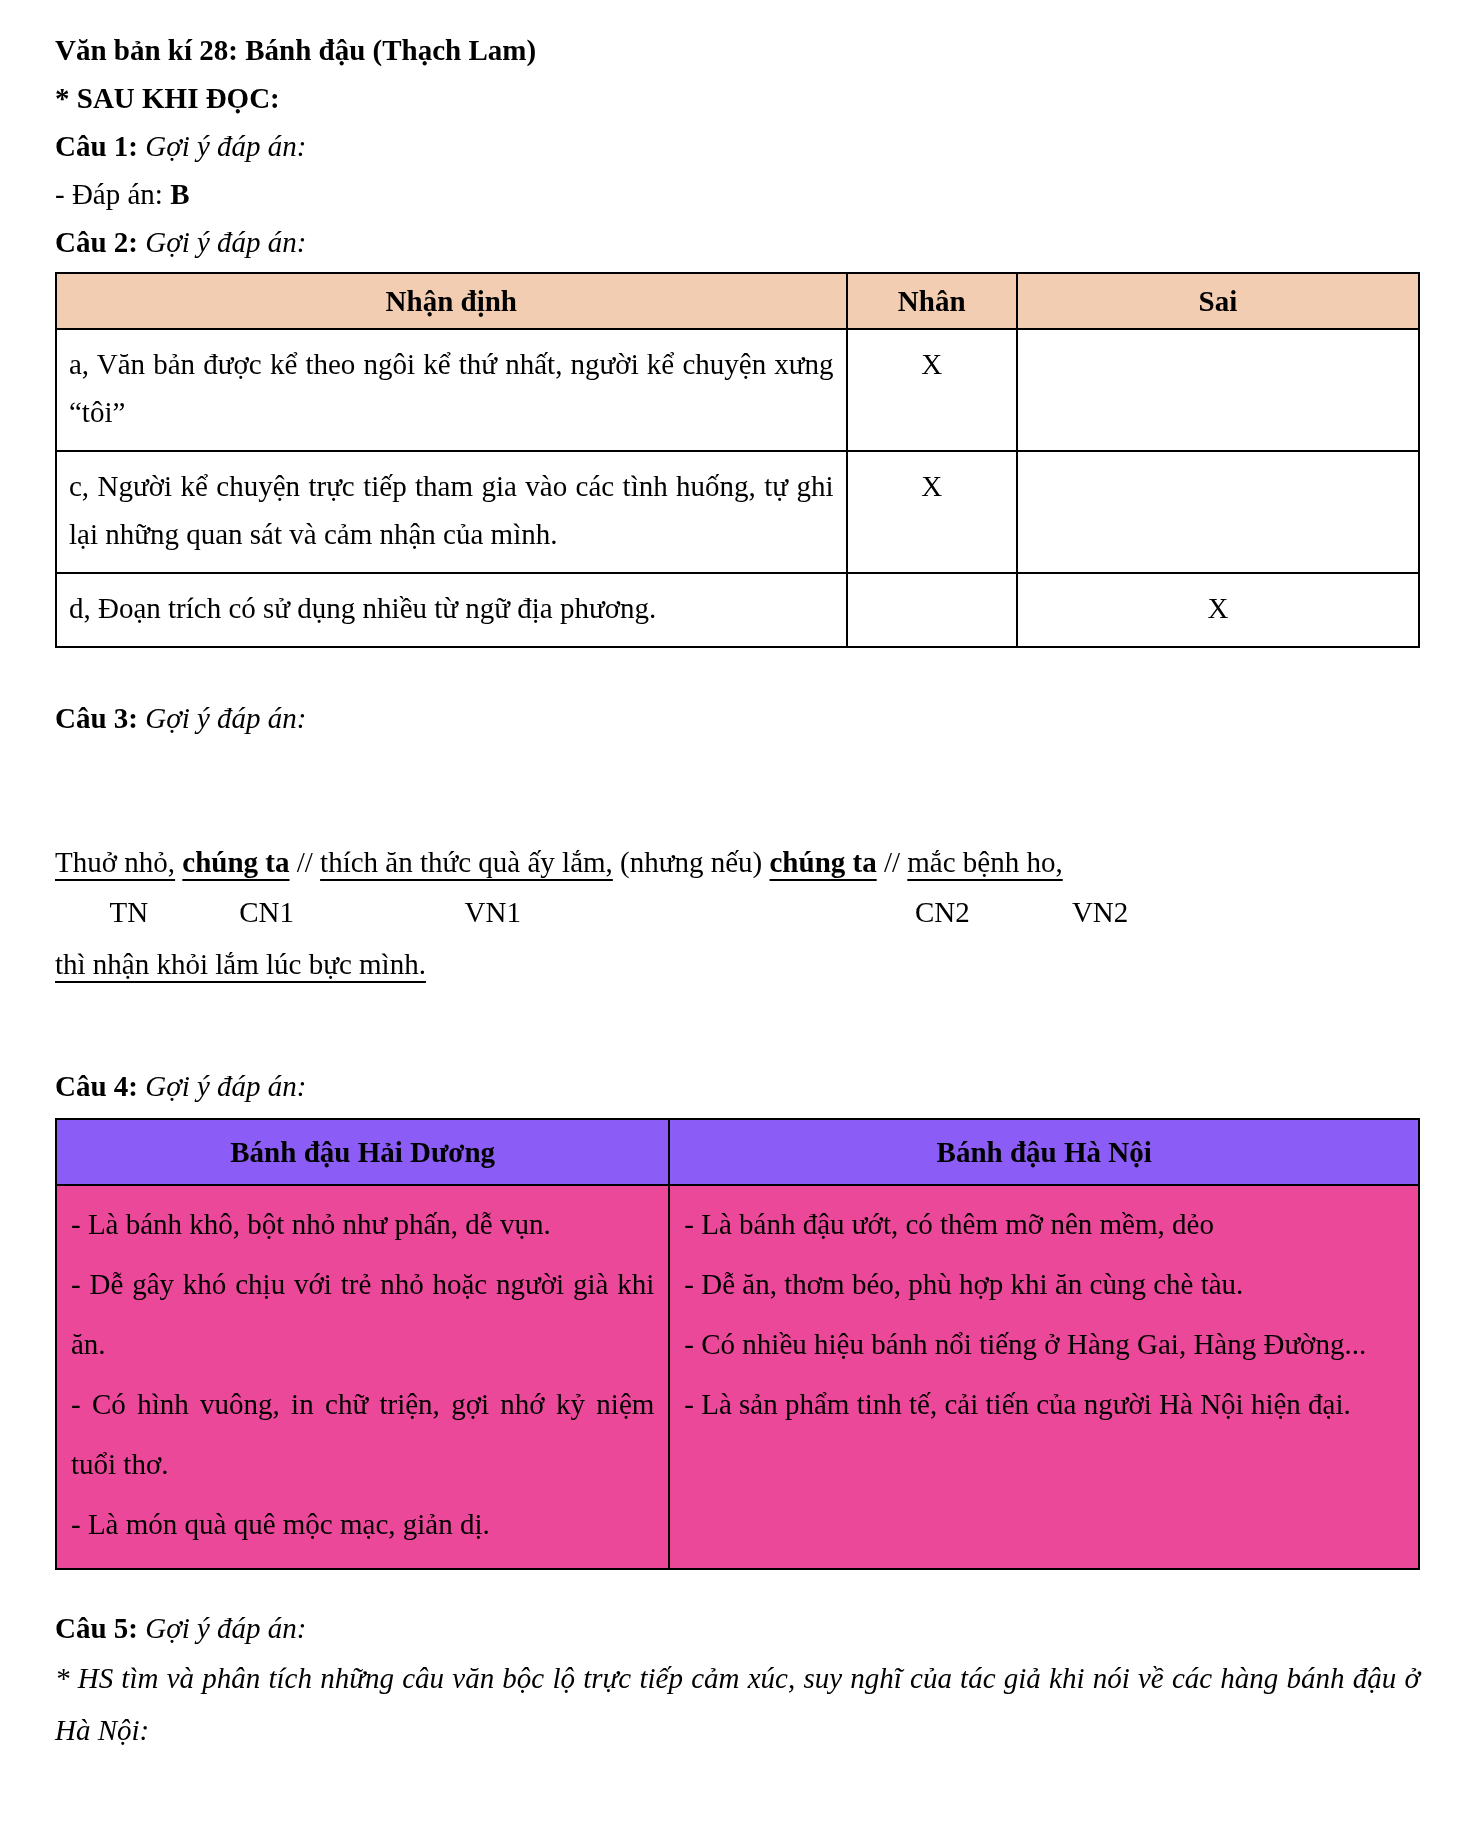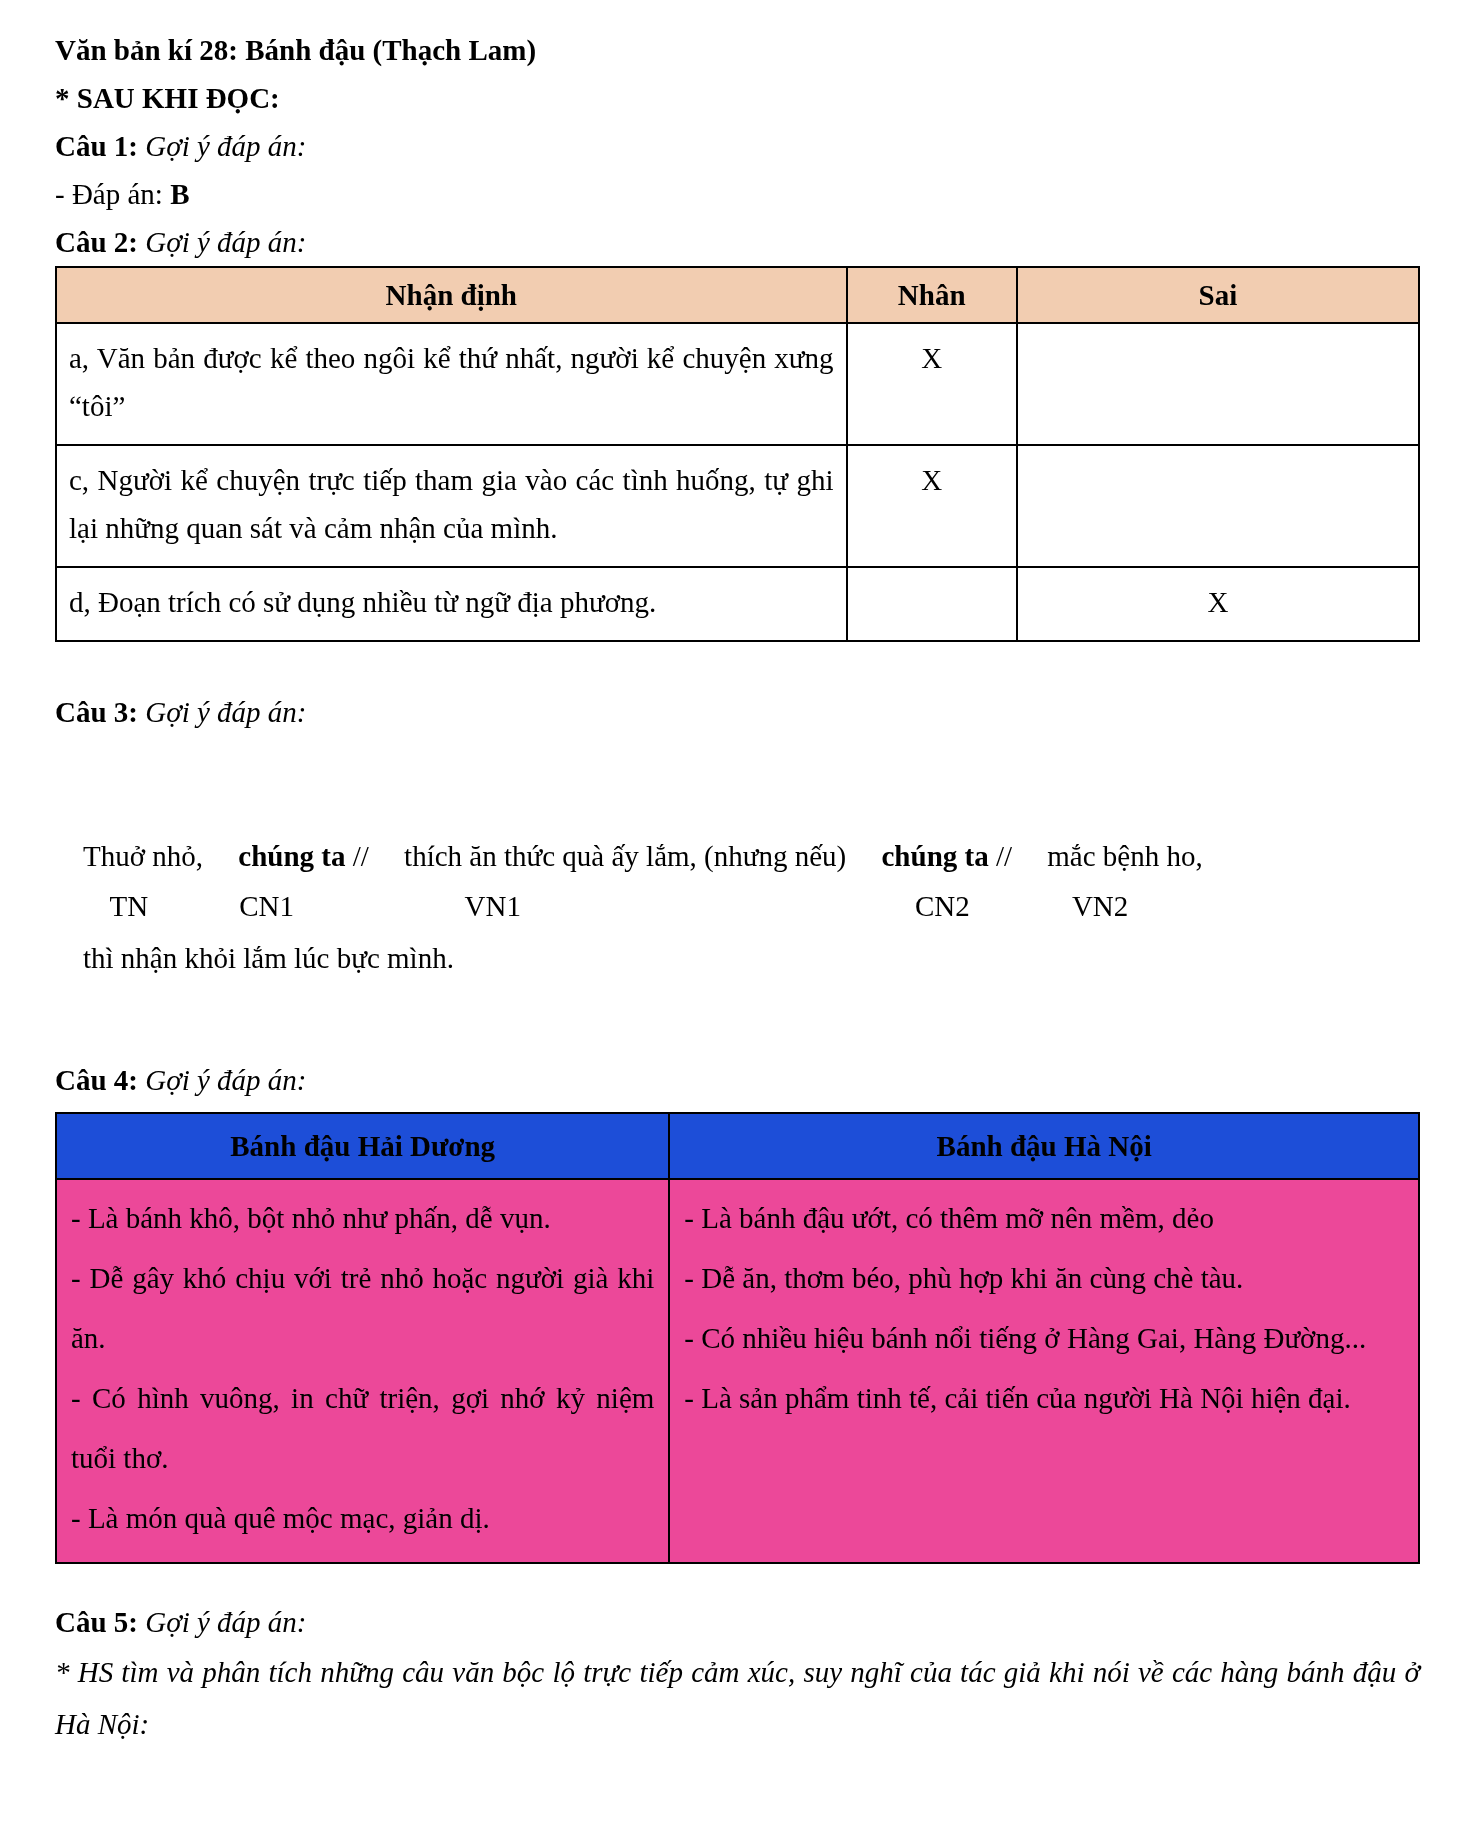--- a/index.html
+++ b/index.html
@@ -4,36 +4,36 @@
 <style>
   html,body{margin:0;padding:0;background:#ffffff;}
   body{
     width:1472px;height:1832px;box-sizing:border-box;
     padding:26px 52px 20px 55px;
     font-family:"Liberation Serif","DejaVu Serif",serif;
     font-size:29px;color:#000;line-height:1.6;
   }
   .b{font-weight:bold;}
   .i{font-style:italic;}
-  .u{text-decoration-thickness:2px;text-underline-offset:7px;margin-left:28px;}
+  .u{text-decoration:underline;text-decoration-thickness:2px;text-underline-offset:7px;}
   p{margin:0;padding:0;}
   .para{line-height:48px;}
 
   table{border-collapse:collapse;width:100%;table-layout:fixed;}
   td,th{border:2px solid #000;vertical-align:top;}
 
   
-  .t1{}
+  .t1{margin-top:6px;}
   .t1 th{background:#F2CDB1;font-weight:bold;text-align:center;padding:8px 6px;line-height:38px;}
   .t1 td.stmt{text-align:justify;padding:10px 12px 14px 12px;line-height:48px;}
   .t1 td.mark{text-align:center;padding:10px 4px;line-height:48px;}
 
   
   .t2{margin-top:8px;}
-  .t2 th{background:#1d4ed8;font-weight:bold;text-align:center;padding:12px 6px;line-height:40px;}
+  .t2 th{background:#8b5cf6;font-weight:bold;text-align:center;padding:12px 6px;line-height:40px;}
   .t2 td{background:#ec4899;padding:8px 14px 14px 14px;}
   .t2 .cellline{text-align:justify;line-height:60px;}
 
   .sec3-sentence{margin-top:96px;line-height:48px;white-space:nowrap;}
   .gram-row{position:relative;height:52px;font-weight:normal;}
   .gram-row span{position:absolute;top:0;line-height:52px;}
   .g-tn{left:4%;}
   .g-cn1{left:13.5%;}
   .g-vn1{left:30%;}
   .g-cn2{left:63%;}

